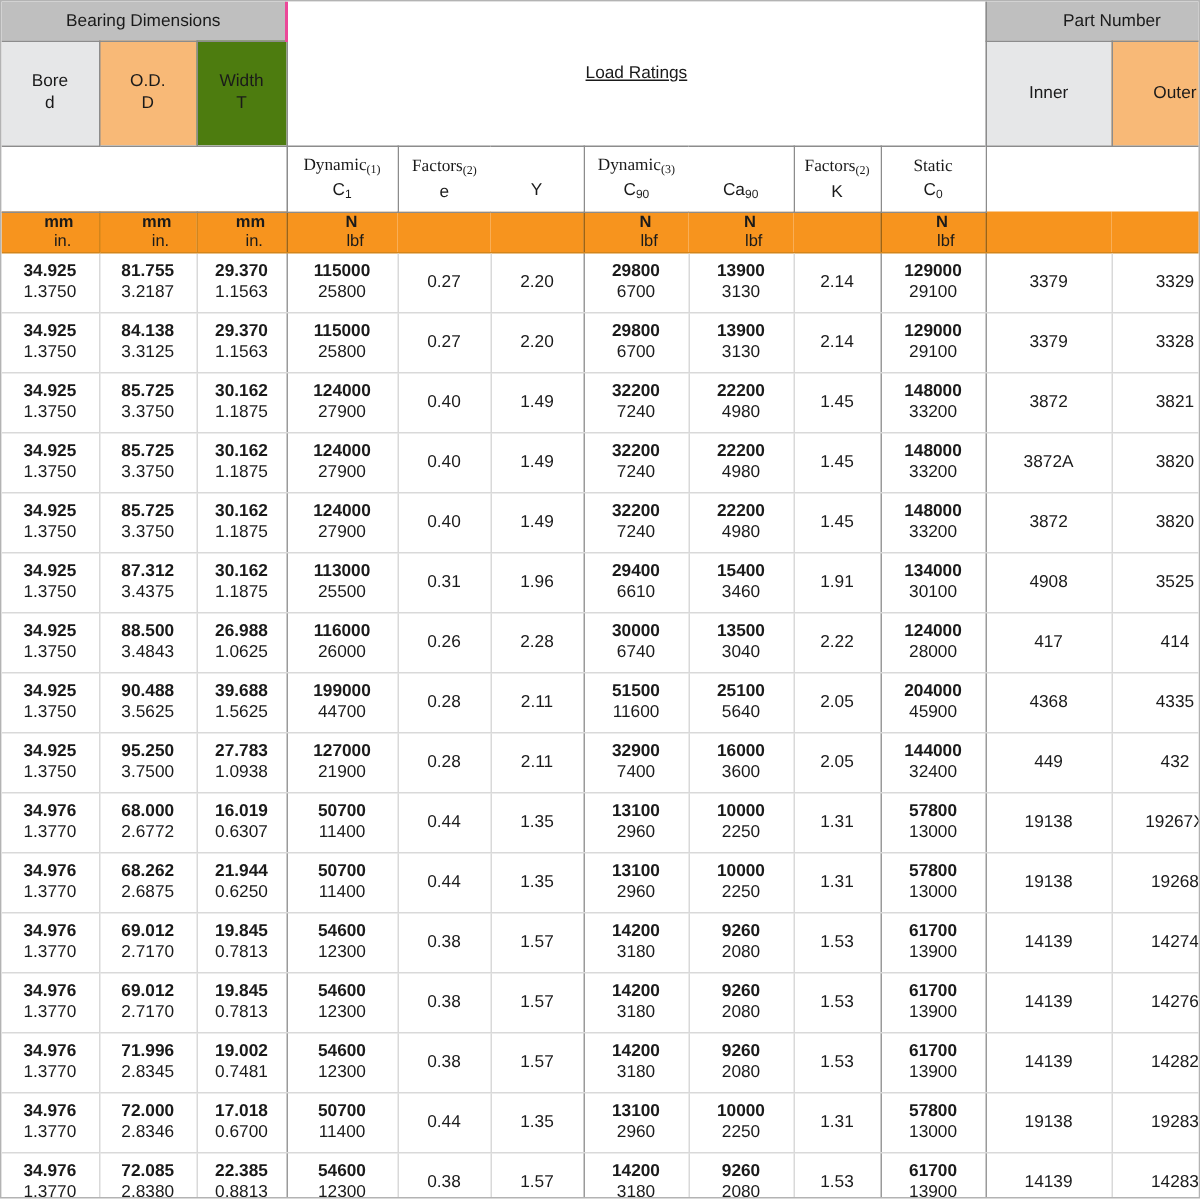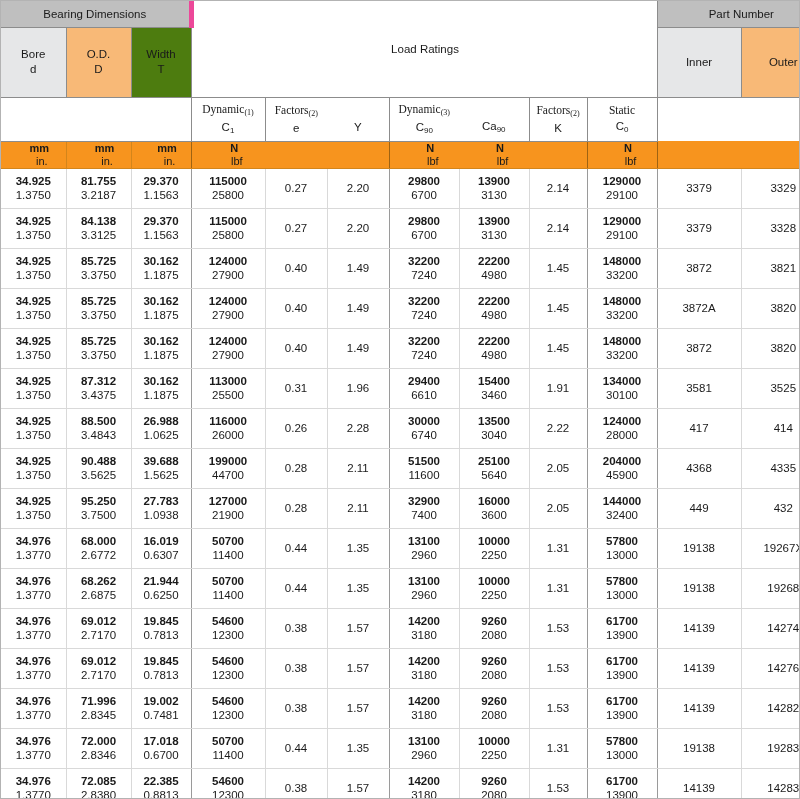--- a/index.html
+++ b/index.html
@@ -30,30 +30,31 @@
     text-align:center;
     box-sizing:border-box;
   }
 
   
   .band-group{
     background:#bfbfbf;
     color:#1a1a1a;
     font-size:11.5px;
     height:26px;
-    border-right:5px solid #ec4899;
+    border-right:2px solid #ec4899;
     border-bottom:1px solid #8c8c8c;
   }
   .band-white{
     background:#ffffff;
     color:#1a1a1a;
     font-size:11.5px;
     height:26px;
     border-right:1px solid #8c8c8c;
     vertical-align:middle;
+    text-decoration:underline;
   }
 
   
   .sub{
     height:70px;
     font-size:11.5px;
     color:#1a1a1a;
     background:#4d7c0f;
     border-right:1px solid #8c8c8c;
     border-bottom:1px solid #8c8c8c;
@@ -493,21 +494,21 @@
             <span class="i">3460</span>
           </td>
           <td class="vs">
             <span class="one">1.91</span>
           </td>
           <td class="vs">
             <span class="m">134000</span>
             <span class="i">30100</span>
           </td>
           <td class="pn">
-            <span class="one">3581</span>
+            <span class="one">4908</span>
           </td>
           <td class="pn nosep">
             <span class="one">3525</span>
           </td>
         </tr>
         <tr class="drow">
           <td class="">
             <span class="m">34.925</span>
             <span class="i">1.3750</span>
           </td>

